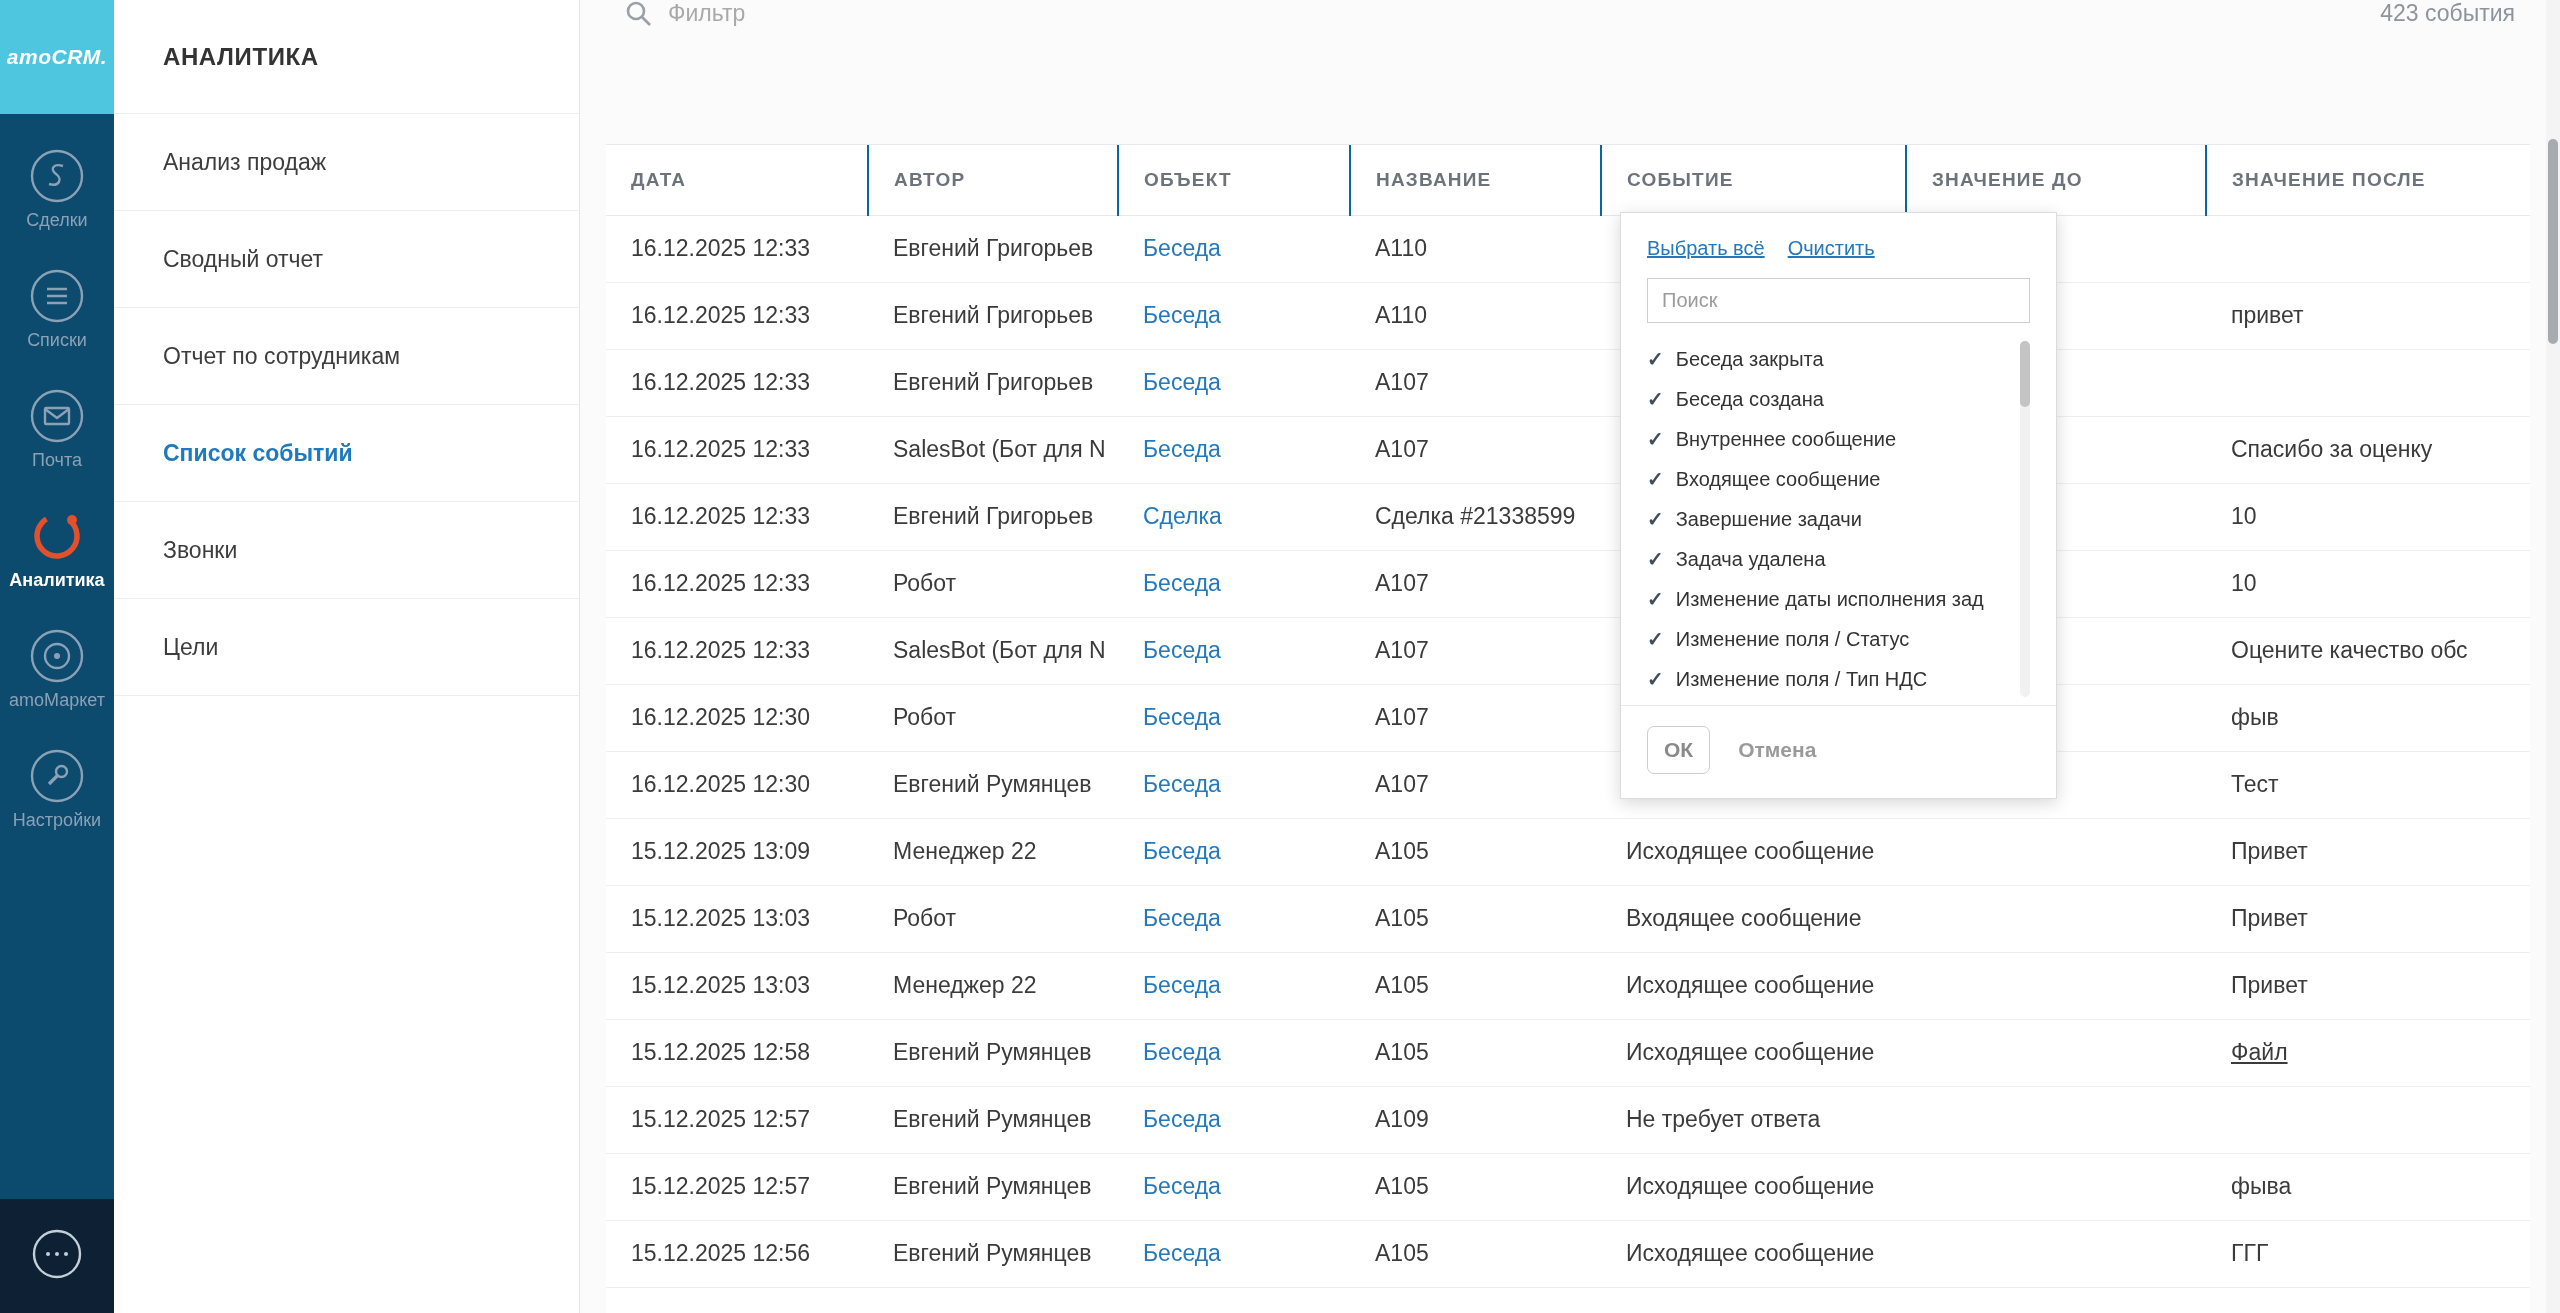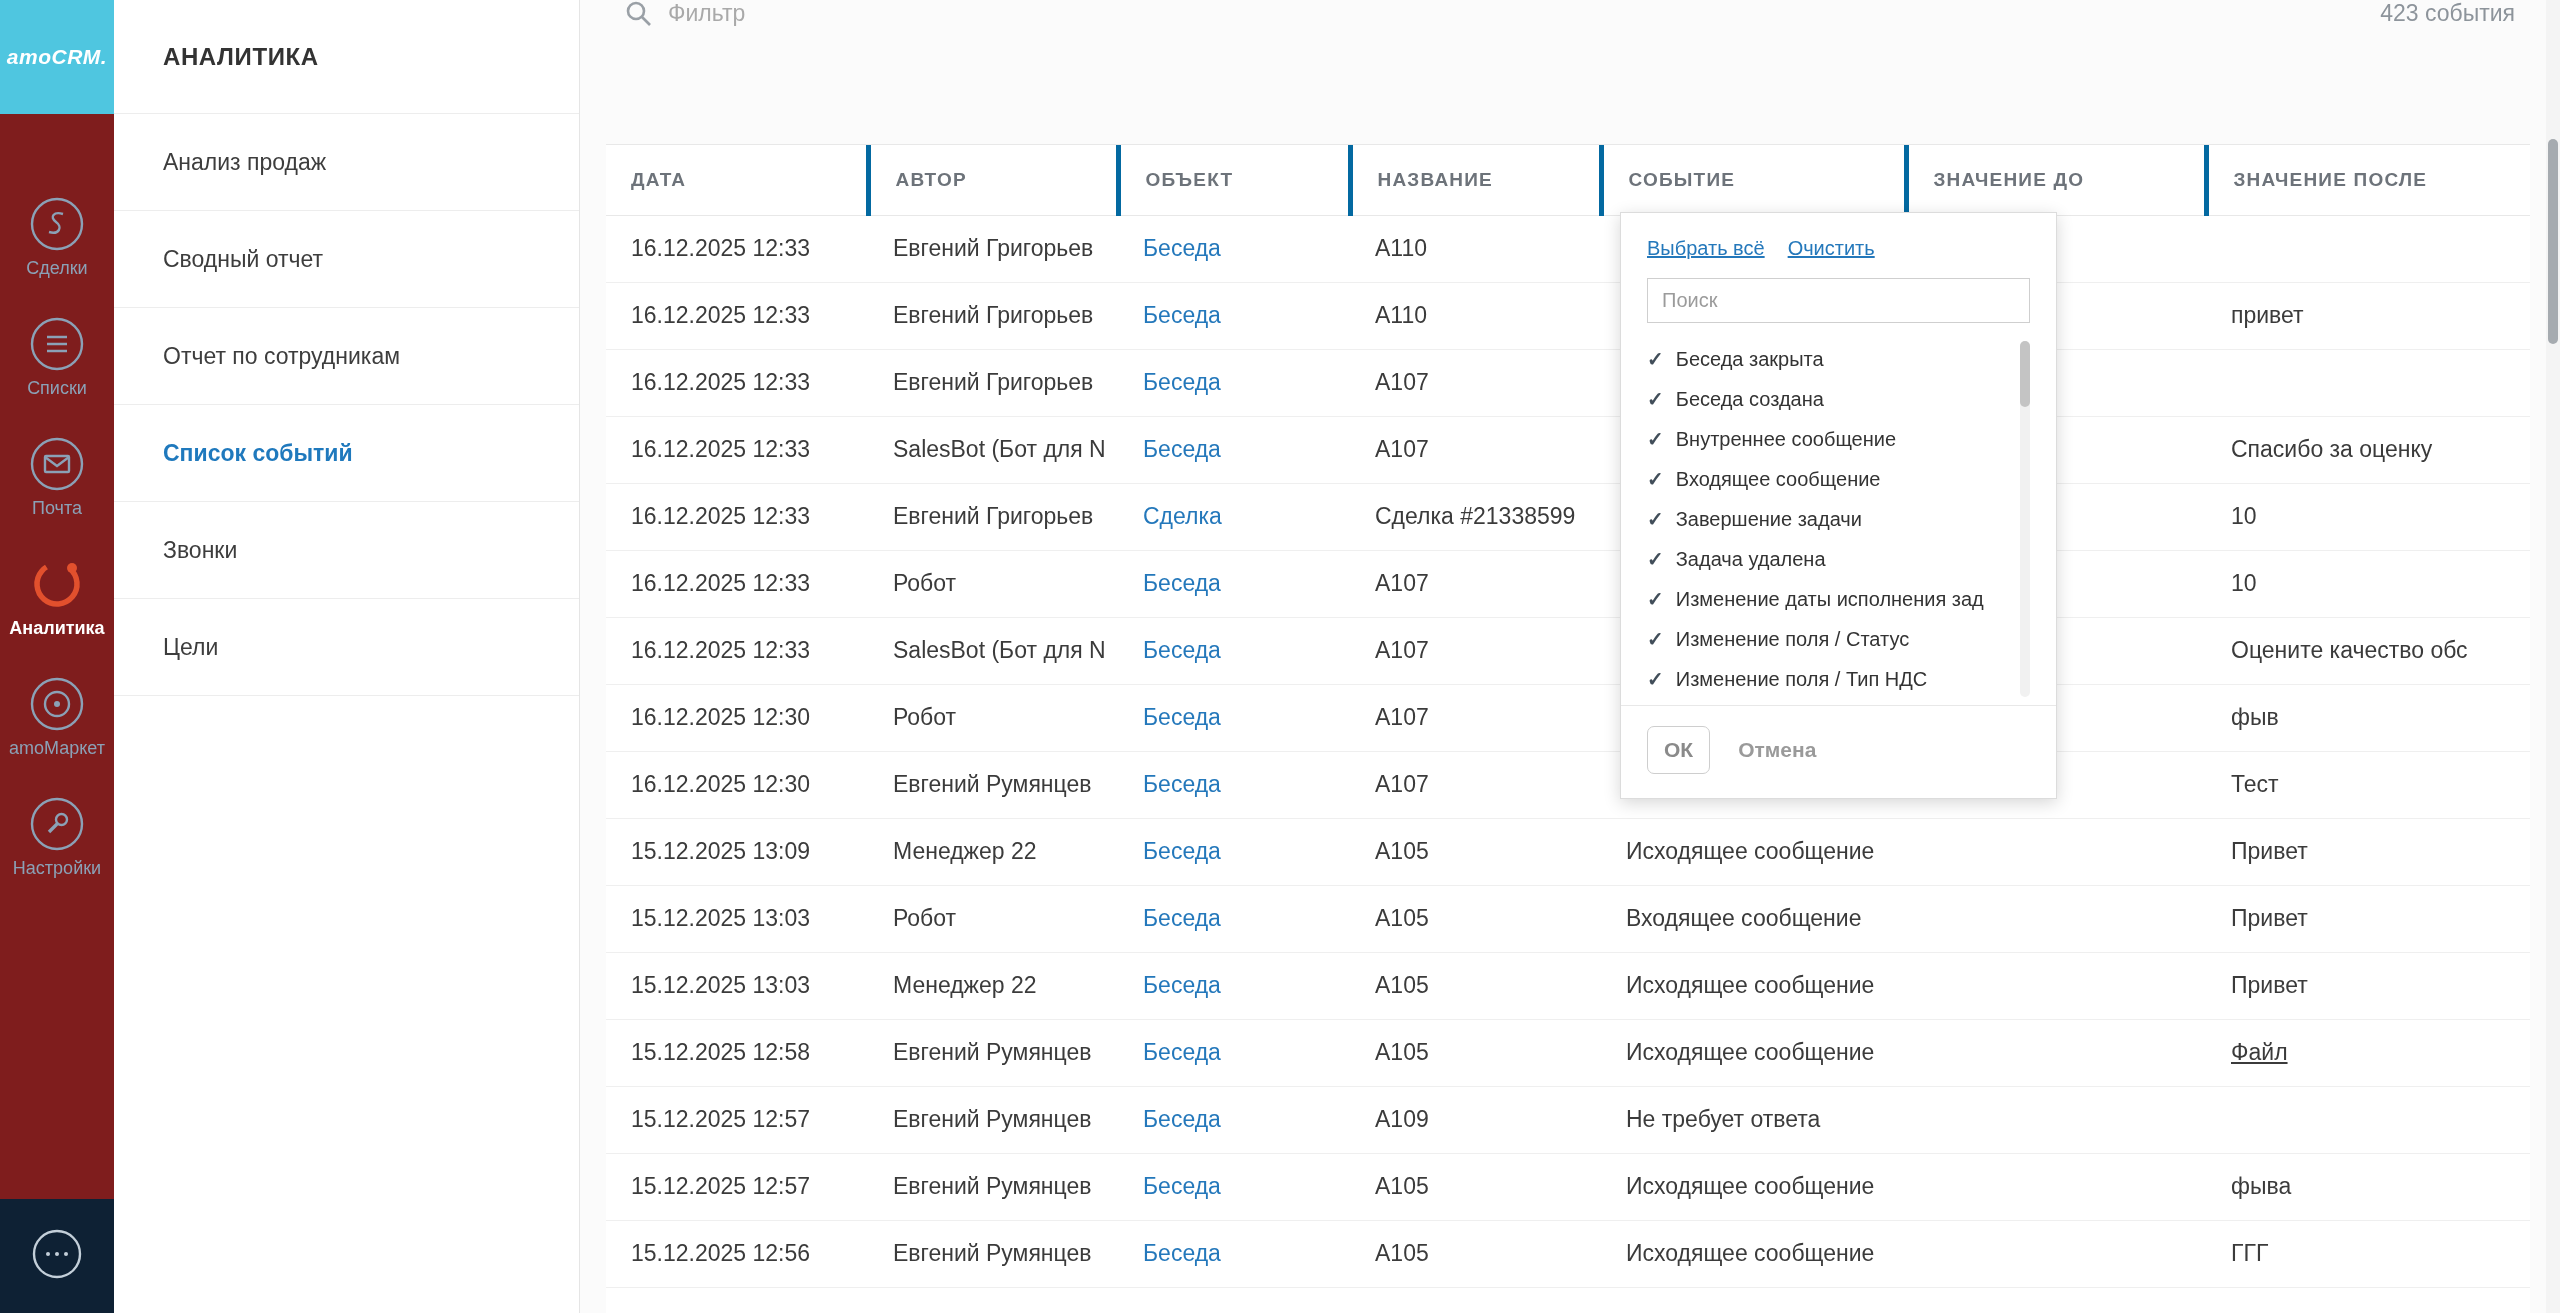--- a/index.html
+++ b/index.html
@@ -1,21 +1,21 @@
 <!DOCTYPE html>
 <html><head>
 <meta charset="utf-8">
 <style>
   * { margin:0; padding:0; box-sizing:border-box; }
   html,body { width:2560px; height:1313px; overflow:hidden; }
   body { font-family:"Liberation Sans", sans-serif; background:#fbfbfb; }
   .app { display:flex; width:2560px; height:1313px; }
 
   
-  .rail { width:114px; background:#7f1d1d; display:flex; flex-direction:column; flex-shrink:0;gap:48px; }
+  .rail { width:114px; background:#0c4a6e; display:flex; flex-direction:column; flex-shrink:0; }
   .logo { height:114px; background:#4fc6e0; color:#fff; display:flex; align-items:center; justify-content:center;
           font-style:italic; font-weight:bold; font-size:21px; letter-spacing:.5px; cursor:pointer; }
   .rail-items { flex:1; padding-top:16px; display:flex; flex-direction:column; }
   .rail-item { height:120px; display:flex; flex-direction:column; align-items:center; justify-content:center;
                gap:7px; color:#8ba1b6; cursor:pointer; }
   .rail-item .rlabel { font-size:18px; text-align:center; line-height:1.15; width:104px; }
   .rail-item.active { color:#fff; }
   .rail-item.active .rlabel { font-weight:bold; }
   .ric svg { display:block; }
   .rail-footer { height:114px; background:#0e2134; display:flex; align-items:center; justify-content:center; cursor:pointer; }
@@ -32,21 +32,21 @@
   .main { flex:1; position:relative; background:#fbfbfb; }
   .topbar { height:114px; display:flex; align-items:flex-start; padding:0 45px; }
   .search-icon { display:flex; }
   .filter-text { color:#a9a9a9; font-size:23px; margin-left:16px; cursor:text; }
   .count { margin-left:auto; color:#8d949b; font-size:23px; }
 
   .table-wrap { position:absolute; left:26px; right:30px; top:144px; bottom:0; background:#fff;
                 border-top:1px solid #e8e8e8; overflow:hidden; }
   table { width:100%; border-collapse:collapse; table-layout:fixed; background:#fff; }
   th { height:70px; font-size:19px; letter-spacing:1.2px; color:#6d737a; text-align:left; padding-left:25px;
-       border-bottom:1px solid #e8e8e8; border-right:5px solid #0369a1; font-weight:bold; background:#fff;
+       border-bottom:1px solid #e8e8e8; border-right:2px solid #0369a1; font-weight:bold; background:#fff;
        white-space:nowrap; overflow:hidden; cursor:pointer; }
   th:last-child { border-right:none; }
   td { height:67px; font-size:23px; color:#3b3b3b; padding-left:25px; border-bottom:1px solid #efefef;
        background:#fff; white-space:nowrap; overflow:hidden; }
   .c-object .lnk { color:#2478bb; cursor:pointer; }
   .file-link { text-decoration:underline; cursor:pointer; }
 
   
   .filter-popup { position:absolute; left:1040px; top:212px; width:437px; background:#fff;
                   border:1px solid #dcdcdc; box-shadow:0 4px 16px rgba(0,0,0,.16); z-index:10;

